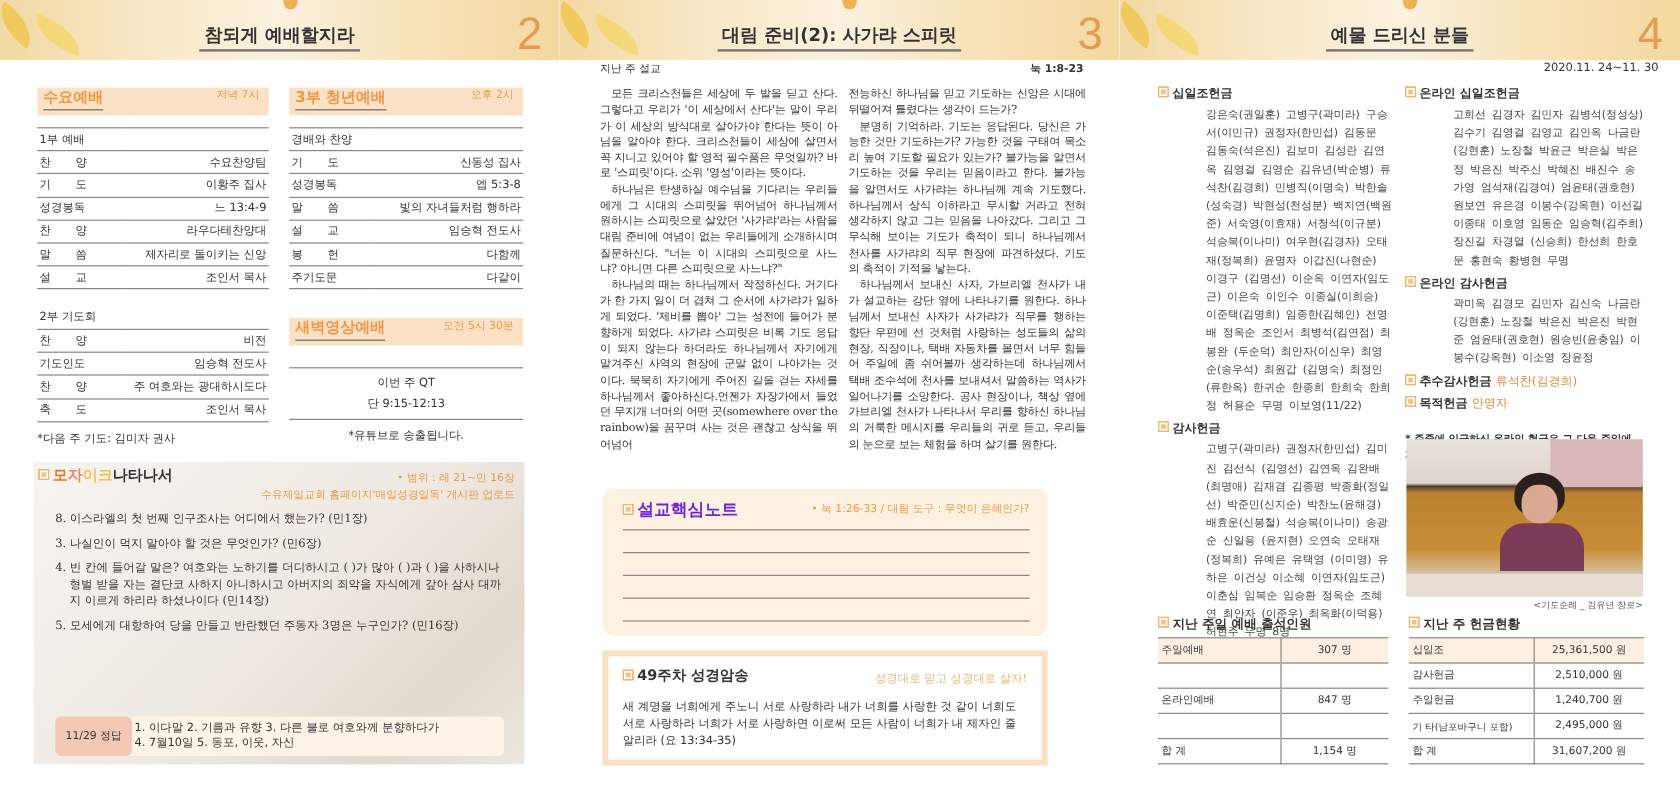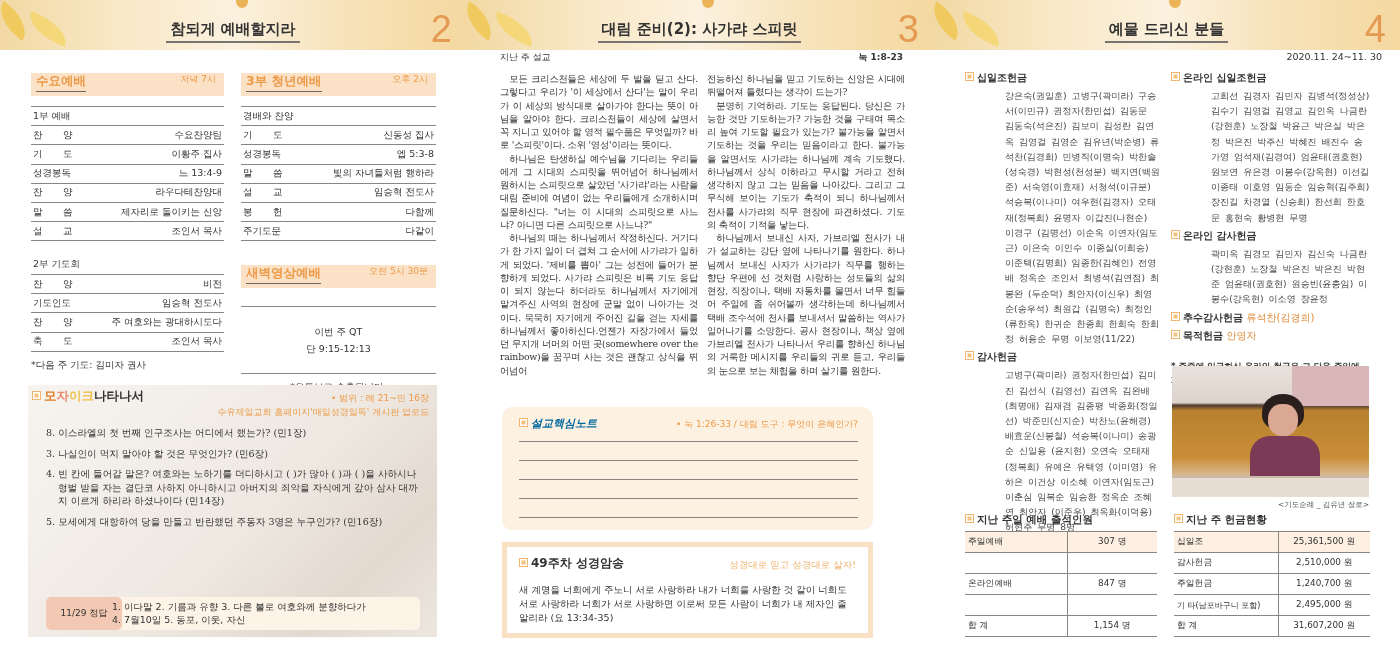--- a/index.html
+++ b/index.html
@@ -38,49 +38,49 @@
   }
   .svc-head .t { font-size: 12.5px; font-weight: bold; color: #ec9a47; border-bottom: 1.5px solid #6d665f; padding-bottom: 1px; }
   .svc-head .time { font-size: 9px; color: #ec9a47; }
   .svc-table { width: 100%; border-collapse: collapse; margin-top: 7px; }
   .svc-table td { font-size: 9.5px; height: 19.2px; border-top: 1.3px solid #8a8580; padding: 0 2px; color: #333; }
   .svc-table tr:last-child td { border-bottom: 1.3px solid #8a8580; }
   .svc-table td.k { width: 70px; }
   .svc-table td.k .c1 { display: inline-block; width: 30px; }
   .svc-table td.v { text-align: right; }
   .note { font-size: 9.5px; color: #333; margin-top: 7px; }
-  .qt-box { text-align: center; font-size: 9.5px; line-height: 17px; border-top: 1.3px solid #8a8580; border-bottom: 1.3px solid #8a8580; padding: 16px 0; margin-top: 18px; }
+  .qt-box { text-align: center; font-size: 9.5px; line-height: 17px; border-top: 1.3px solid #8a8580; border-bottom: 1.3px solid #8a8580; padding: 4px 0; margin-top: 18px; }
 
   .quiz {
     position: absolute; left: 28px; top: 385px; width: 409px; height: 252px;
     background: linear-gradient(135deg, #f7f4f0 0%, #eee8e1 55%, #e2d9cf 80%, #ede7e0 100%);
   }
   .quiz-title { position: absolute; left: 4px; top: 3px; font-size: 12.5px; font-weight: bold; }
   .sq { display: inline-block; width: 9px; height: 9px; border: 1.5px solid #f0b570; background: #f6c27d; margin-right: 3px; vertical-align: 0; box-shadow: inset 0 0 0 1.5px #fff; }
   .mz1 { color: #e07a1f; } .mz2 { color: #e98a6e; } .mz3 { color: #f0c24e; }
   .quiz-title .rest { color: #333; }
   .quiz-range { position: absolute; right: 8px; top: 7px; font-size: 9px; color: #ec9a47; }
   .quiz-upload { position: absolute; right: 8px; top: 21px; font-size: 9px; color: #ec9a47; }
   .quiz-list { position: absolute; left: 18px; top: 41px; right: 12px; list-style: none; }
   .quiz-list li { font-size: 9.6px; line-height: 13.5px; margin-bottom: 7px; color: #333; font-family: "DejaVu Serif", serif; padding-left: 12px; text-indent: -12px; }
   .quiz-answer {
     position: absolute; left: 18px; top: 212px; width: 374px; height: 33px; background: #fdf3e7; border-radius: 5px;
   }
-  .qa-label { position: absolute; left: 0; top: 0; width: 76px; height: 33px; background: #f4c9b3; border-radius: 5px; font-size: 9px; display:flex; align-items:center; justify-content:center; color:#333; }
+  .qa-label { position: absolute; left: 0; top: 0; width: 64px; height: 33px; background: #f4c9b3; border-radius: 5px; font-size: 9px; display:flex; align-items:center; justify-content:center; color:#333; }
   .qa-text { position: absolute; left: 66px; top: 4px; font-size: 9.5px; line-height: 12.5px; color: #333; }
 
   
   .sermon-meta { position: absolute; top: 51px; font-size: 9px; color: #333; }
   .sermon-cols { position: absolute; left: 34px; top: 72px; width: 405px; display: flex; gap: 9px; }
   .sermon-col { width: 198px; font-size: 9.3px; line-height: 13.25px; color: #333; font-family: "DejaVu Serif", serif; text-align: justify; letter-spacing: -0.2px; }
   .sermon-col p { text-indent: 1em; }
   .sermon-col p.noindent { text-indent: 0; }
 
   .note-box { position: absolute; left: 36px; top: 407px; width: 371px; height: 123px; background: #fdf1e1; border-radius: 10px; }
-  .note-box .h { position: absolute; left: 17px; top: 9px; font-size: 11px; font-weight: bold; color: #0369a1; font-style: italic; }
+  .note-box .h { position: absolute; left: 17px; top: 9px; font-size: 14px; font-weight: bold; color: #6d28d9; }
   .note-box .ref { position: absolute; right: 15px; top: 11px; font-size: 9px; color: #ec9a47; }
   .note-line { position: absolute; left: 17px; right: 15px; height: 0; border-top: 1px solid #8a8580; }
 
   .memory-box { position: absolute; left: 36px; top: 542px; width: 371px; height: 96px; border: 5px solid #fbe1c4; background: #fff; }
   .memory-box .h { position: absolute; left: 12px; top: 8px; font-size: 12px; font-weight: bold; color: #333; }
   .memory-box .slogan { position: absolute; right: 12px; top: 12px; font-size: 9.5px; color: #f0b570; }
   .memory-box .txt { position: absolute; left: 12px; top: 36px; right: 12px; font-size: 9.5px; line-height: 14px; color: #333; }
 
   
   .date-range { position: absolute; right: 18px; top: 51px; font-size: 9.5px; color: #333; }

